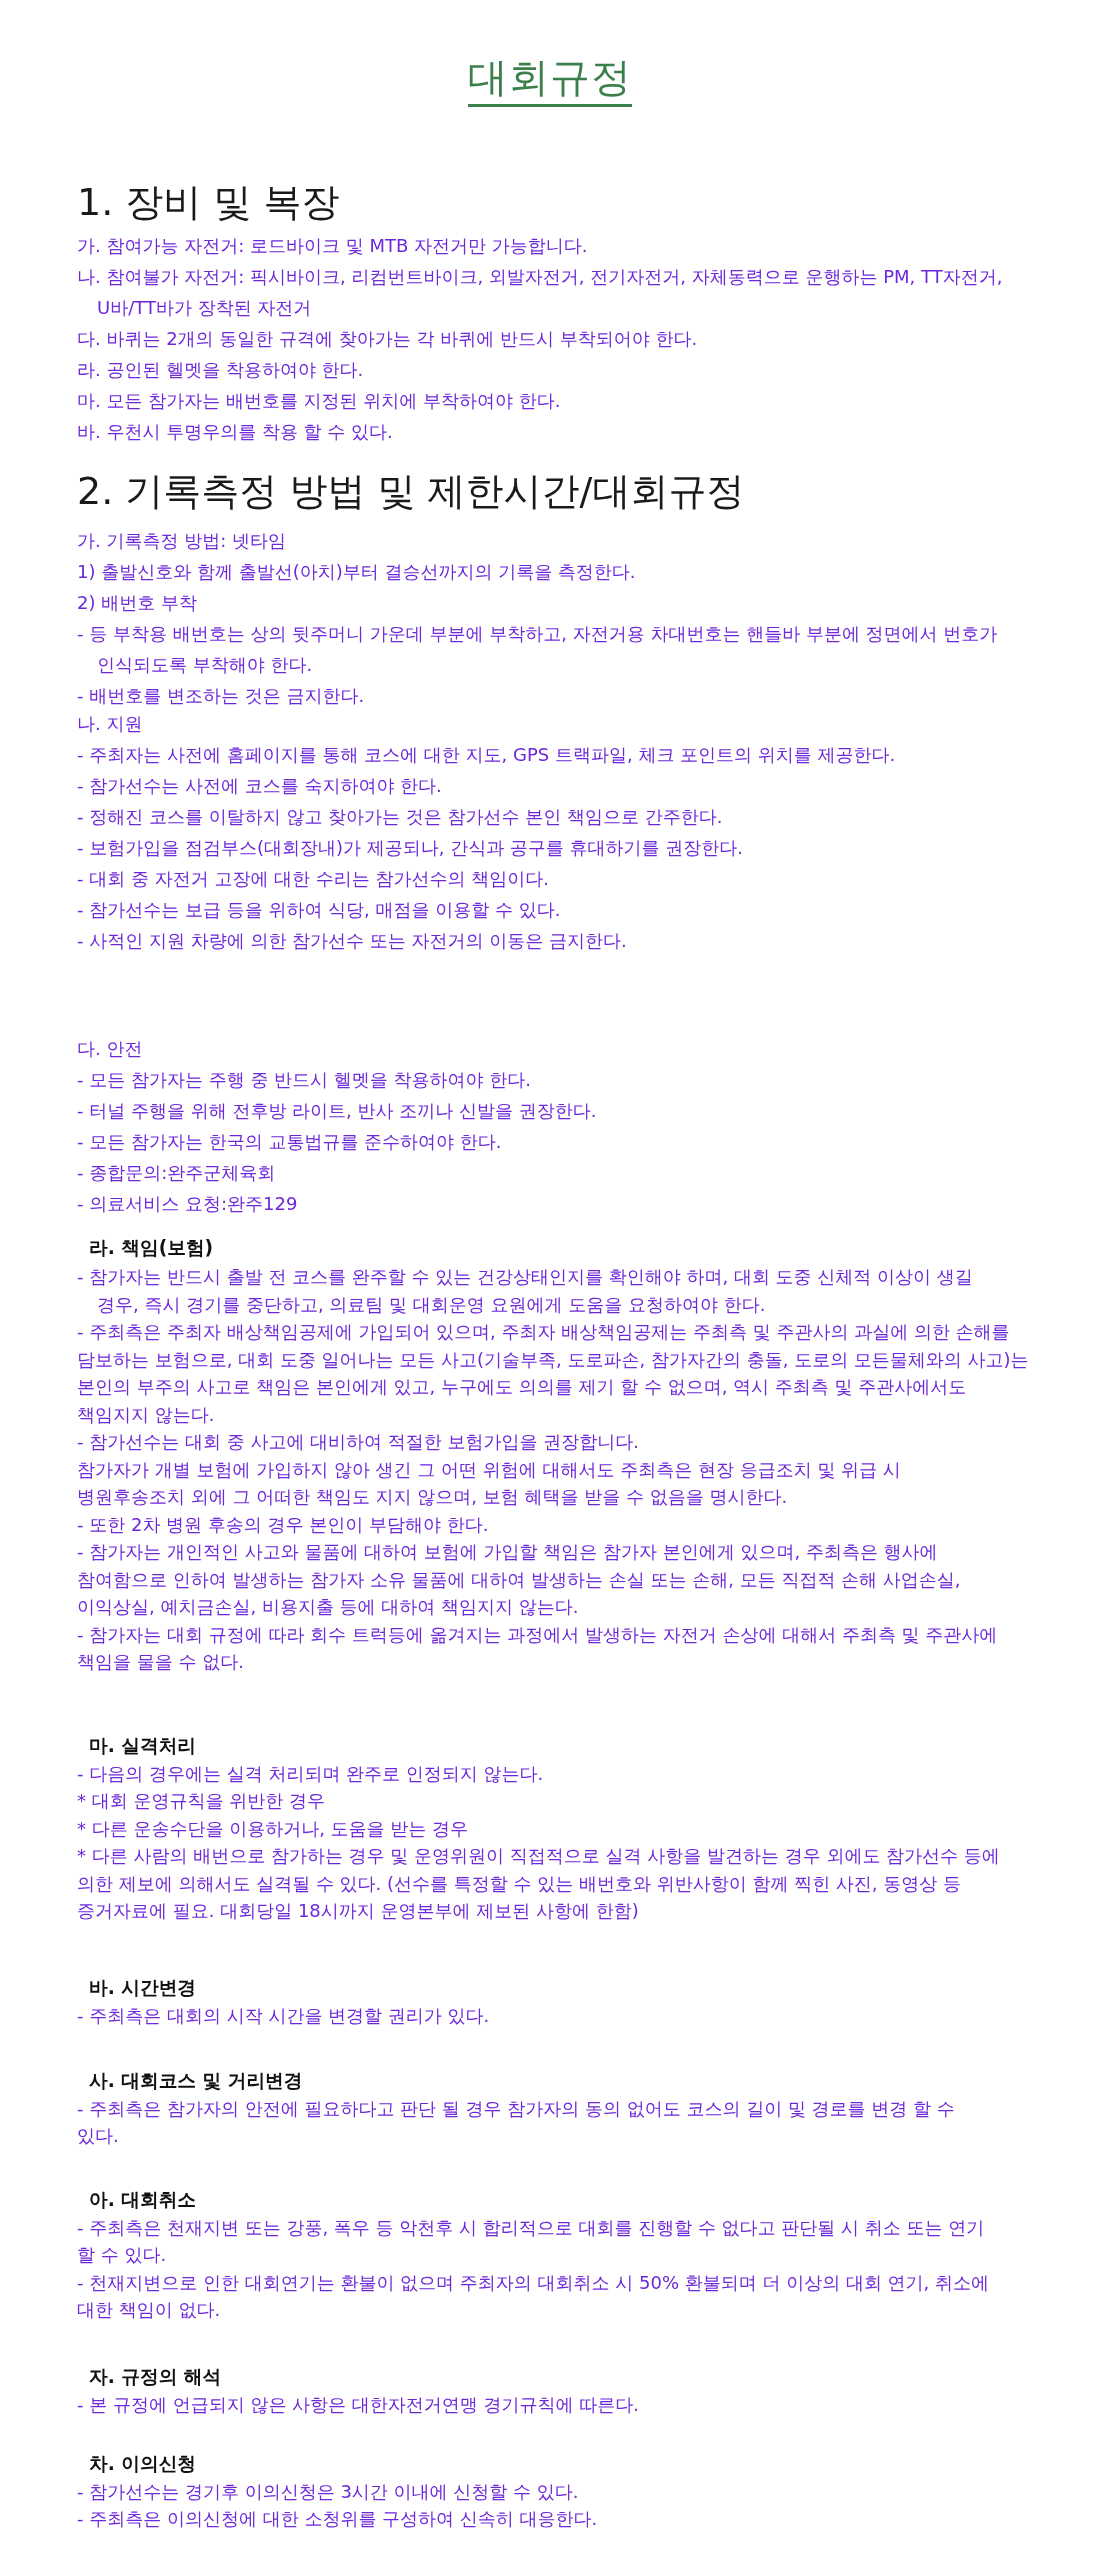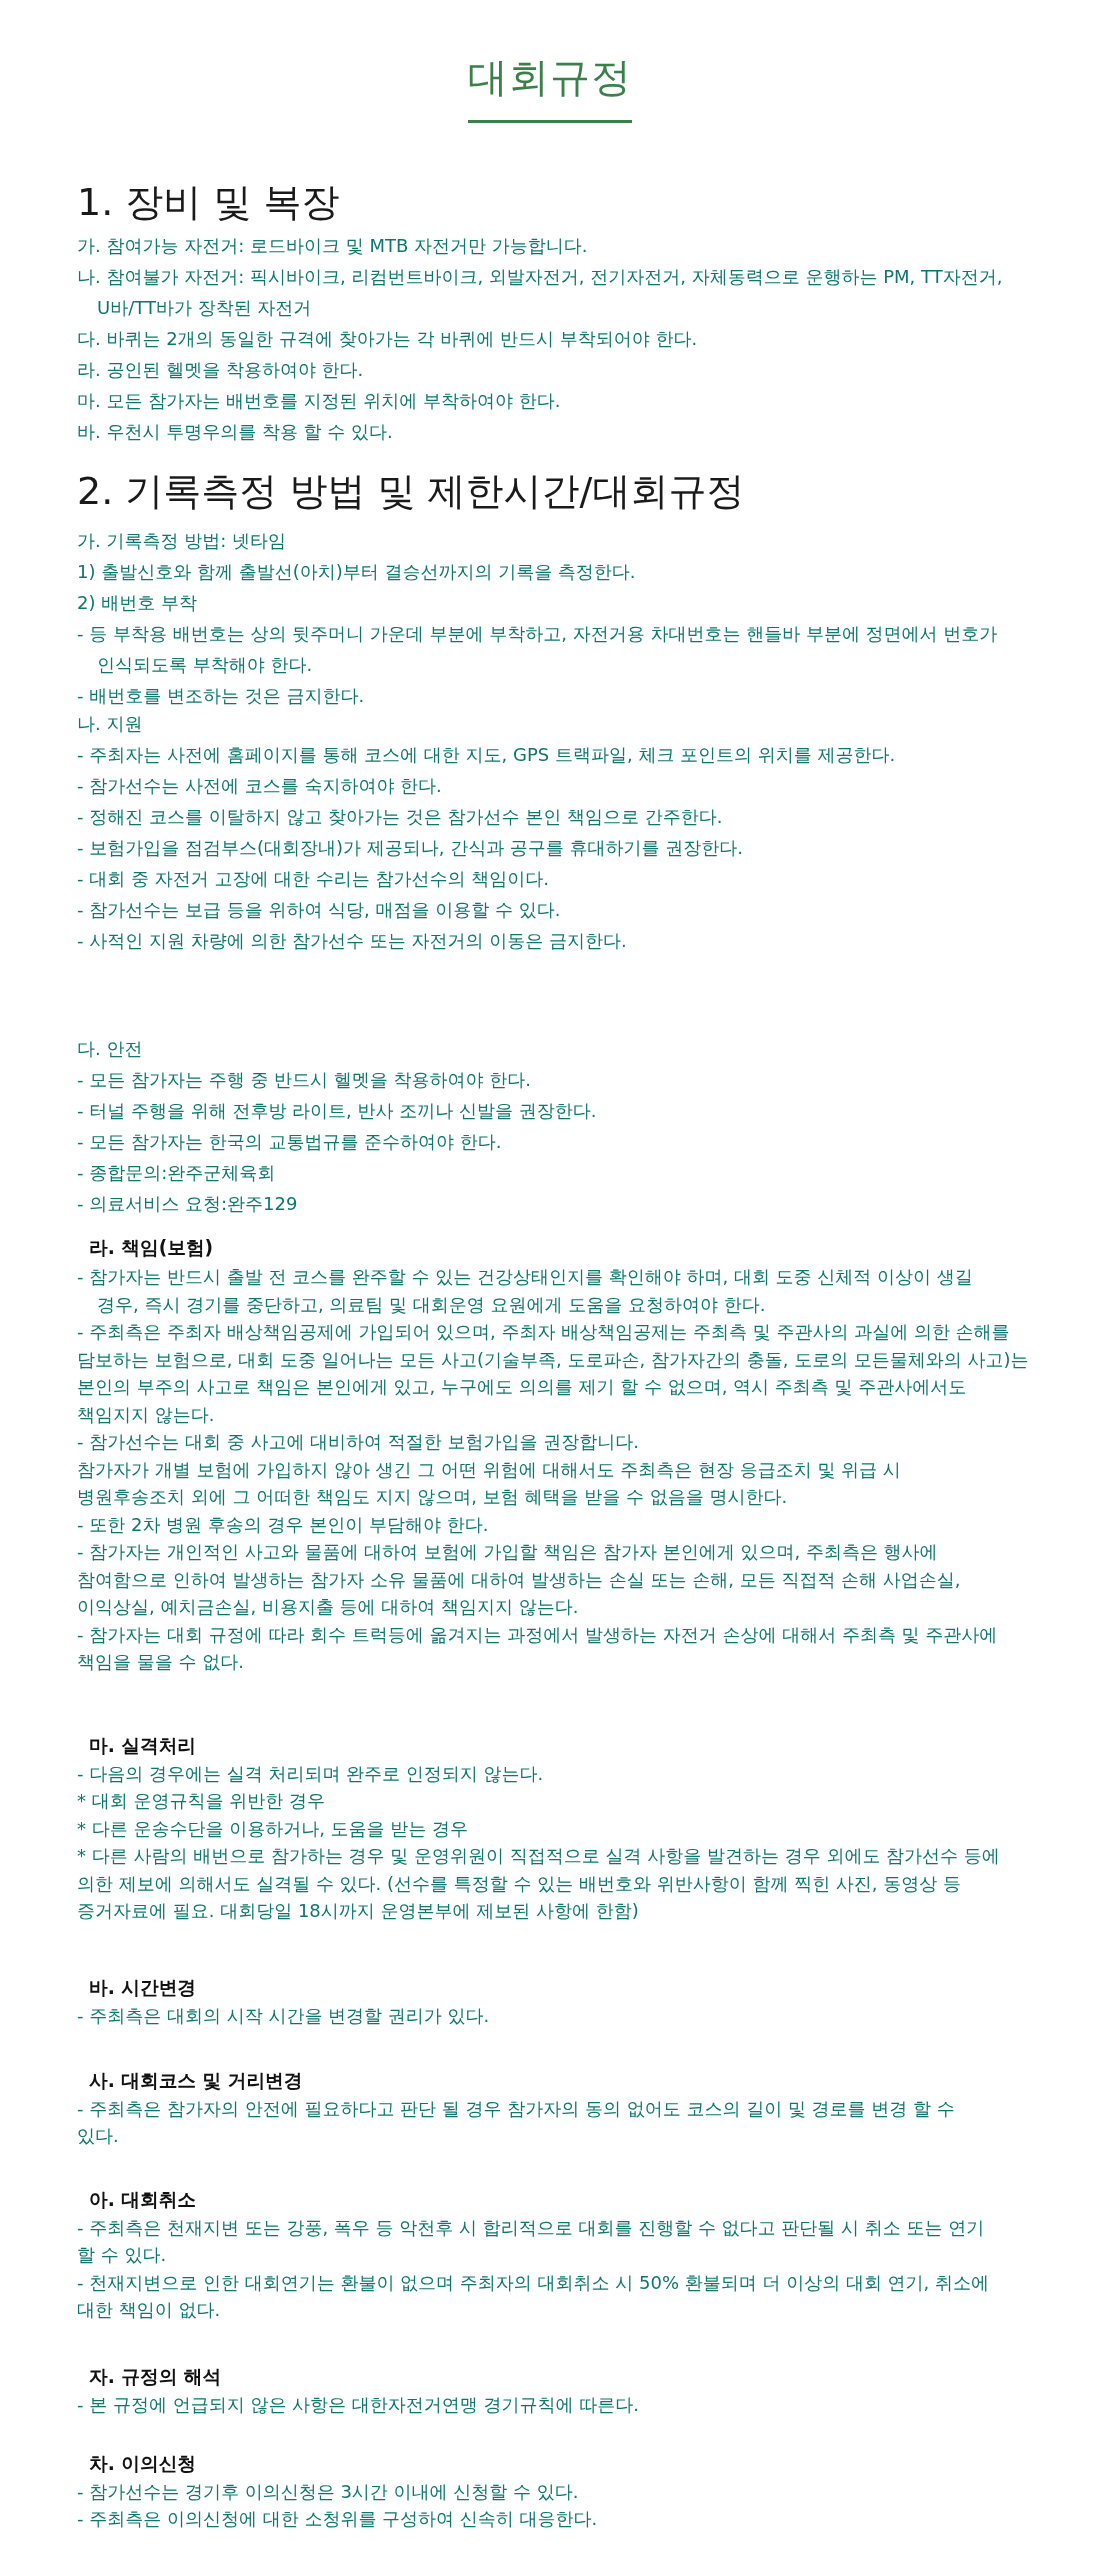--- a/index.html
+++ b/index.html
@@ -13,25 +13,25 @@
   .page { position: relative; width: 1100px; height: 2576px; }
   .title {
     position: absolute; left: 0; width: 1100px; top: 54px;
     text-align: center;
   }
   .title span {
     display: inline-block;
     font-size: 40px; color: #3b7f4a; font-weight: 500;
     letter-spacing: 1.1px;
     border-bottom: 3.9px solid #3b7f4a;
-    padding-bottom: 20px; line-height: 1.15;
+    padding-bottom: 4px; line-height: 1.15;
   }
   .block { position: absolute; left: 77px; width: 979px; }
   .h1 { font-size: 38px; color: #1a1a1a; font-weight: 500; line-height: 1; }
-  .line { font-size: 18px; line-height: 27.5px; color: #0f766e; white-space: nowrap; }
+  .line { font-size: 18px; line-height: 27.5px; color: #6d28d9; white-space: nowrap; }
   .indent { padding-left: 20px; }
   .sub { font-size: 18.7px; font-weight: bold; color: #111; line-height: 27.5px; margin-left: 12px; }
 </style>
 </head>
 <body>
 
 <div class="page">
 
   <div class="title">
     <span>대회규정</span>

